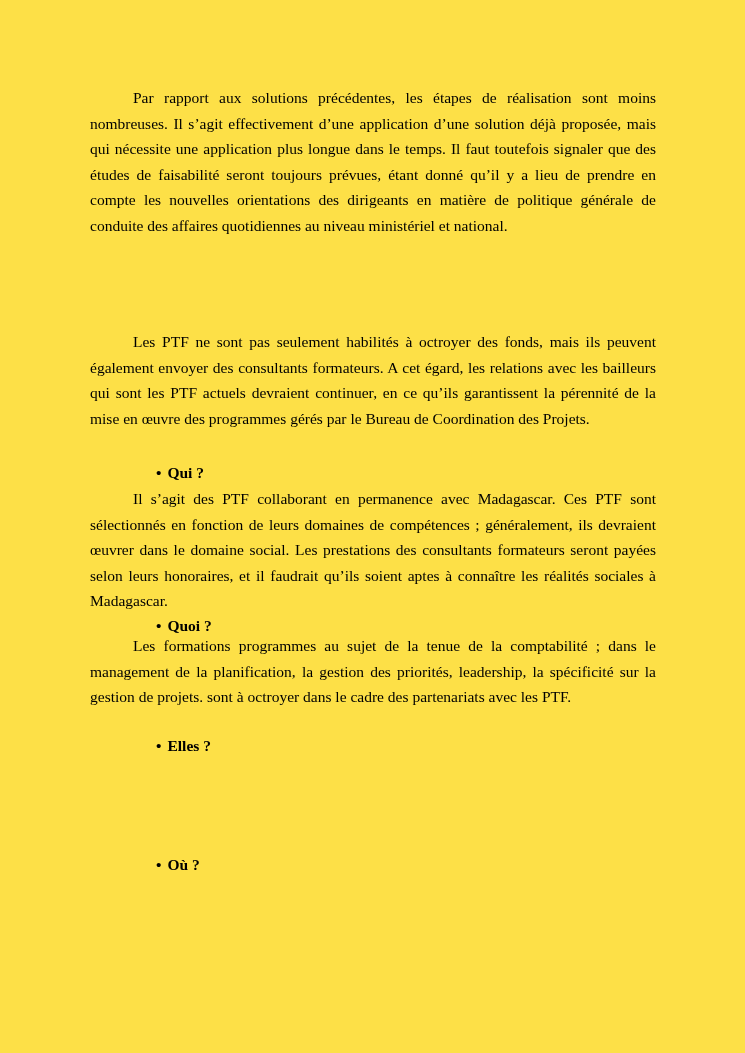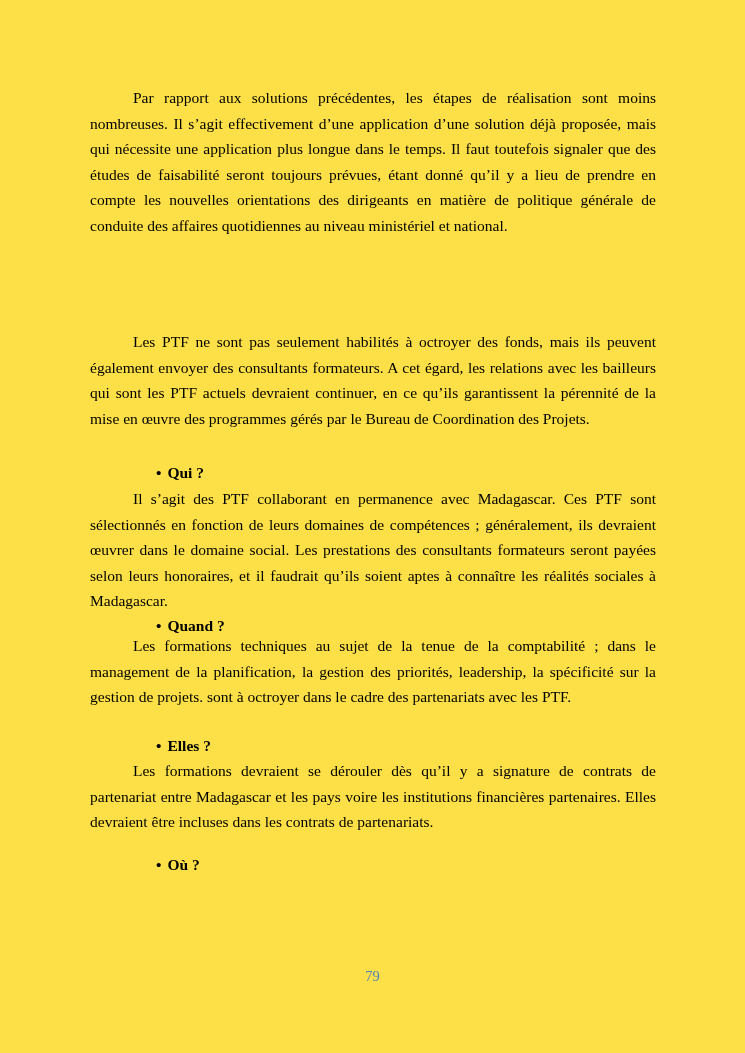--- a/index.html
+++ b/index.html
@@ -80,30 +80,28 @@
   <p id="para-section" class="block para">Les PTF ne sont pas seulement habilités à octroyer des fonds, mais ils peuvent également envoyer des consultants formateurs. A cet égard, les relations avec les bailleurs qui sont les PTF actuels devraient continuer, en ce qu’ils garantissent la pérennité de la mise en œuvre des programmes gérés par le Bureau de Coordination des Projets.</p>
 
   <div id="bullet-qui" class="block bullet-line">
     <span class="bullet-dot">•</span>
     <span class="bullet-label">Qui ?</span>
   </div>
   <p id="para-qui" class="block para">Il s’agit des PTF collaborant en permanence avec Madagascar. Ces PTF sont sélectionnés en fonction de leurs domaines de compétences ; généralement, ils devraient œuvrer dans le domaine social. Les prestations des consultants formateurs seront payées selon leurs honoraires, et il faudrait qu’ils soient aptes à connaître les réalités sociales à Madagascar.</p>
 
   <div id="bullet-quoi" class="block bullet-line">
     <span class="bullet-dot">•</span>
-    <span class="bullet-label">Quand ?</span>
+    <span class="bullet-label">Quoi ?</span>
   </div>
-  <p id="para-quoi" class="block para">Les formations techniques au sujet de la tenue de la comptabilité ; dans le management de la planification, la gestion des priorités, leadership, la spécificité sur la gestion de projets. sont à octroyer dans le cadre des partenariats avec les PTF.</p>
+  <p id="para-quoi" class="block para">Les formations programmes au sujet de la tenue de la comptabilité ; dans le management de la planification, la gestion des priorités, leadership, la spécificité sur la gestion de projets. sont à octroyer dans le cadre des partenariats avec les PTF.</p>
 
   <div id="bullet-quand" class="block bullet-line">
     <span class="bullet-dot">•</span>
     <span class="bullet-label">Elles ?</span>
   </div>
-  <p id="para-quand" class="block para">Les formations devraient se dérouler dès qu’il y a signature de contrats de partenariat entre Madagascar et les pays voire les institutions financières partenaires. Elles devraient être incluses dans les contrats de partenariats.</p>
 
   <div id="bullet-ou" class="block bullet-line">
     <span class="bullet-dot">•</span>
     <span class="bullet-label">Où ?</span>
   </div>
 
-  <div id="page-number" class="page-number">79</div>
 
 </div>
 
 </body></html>

